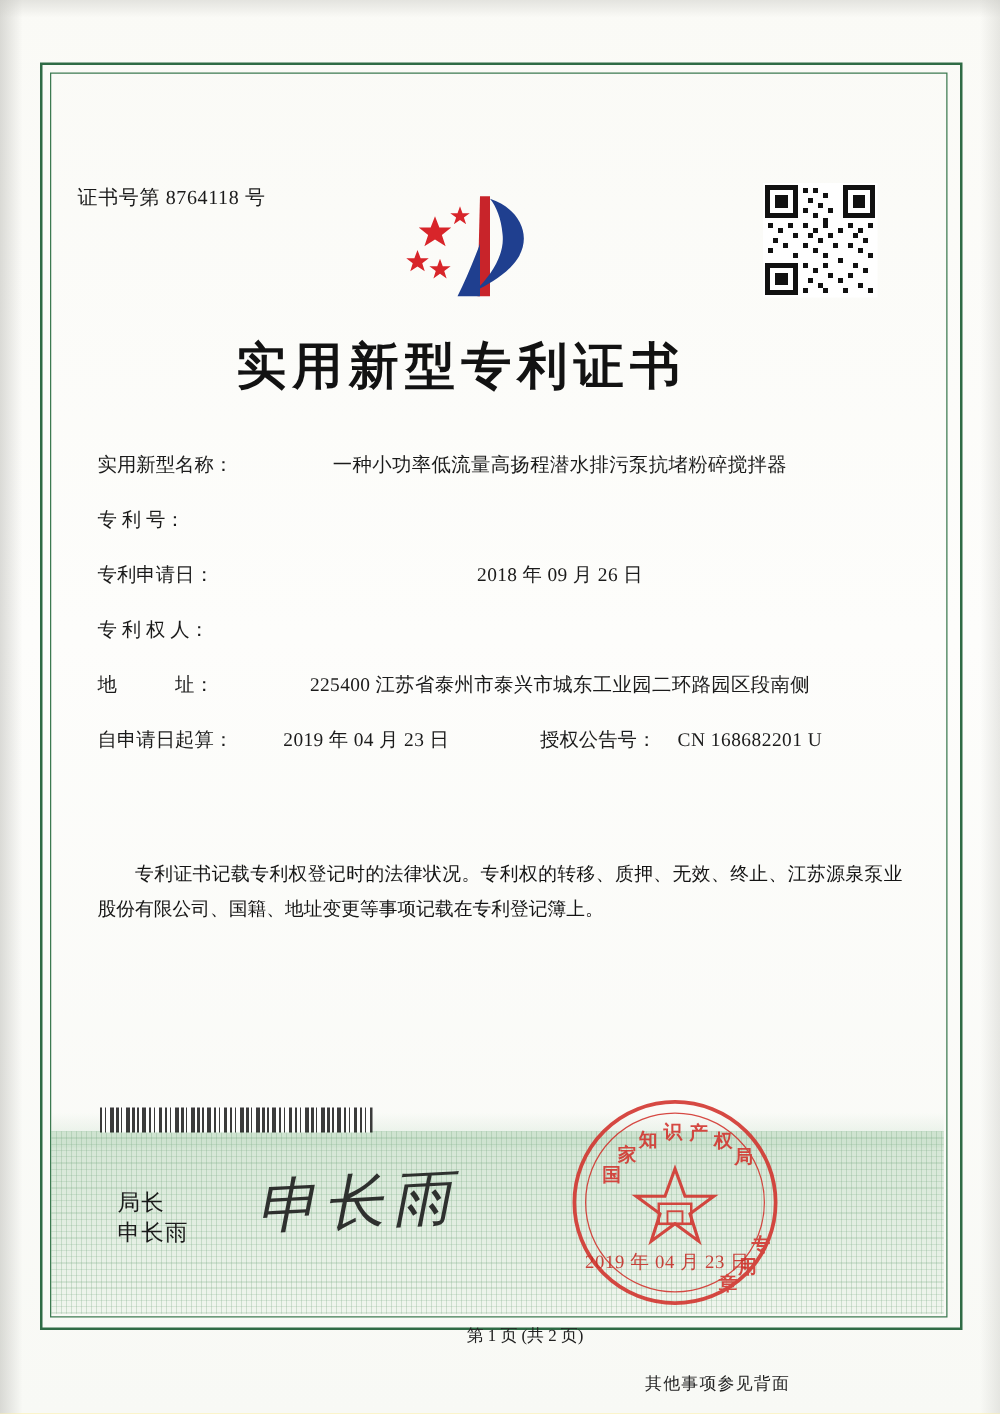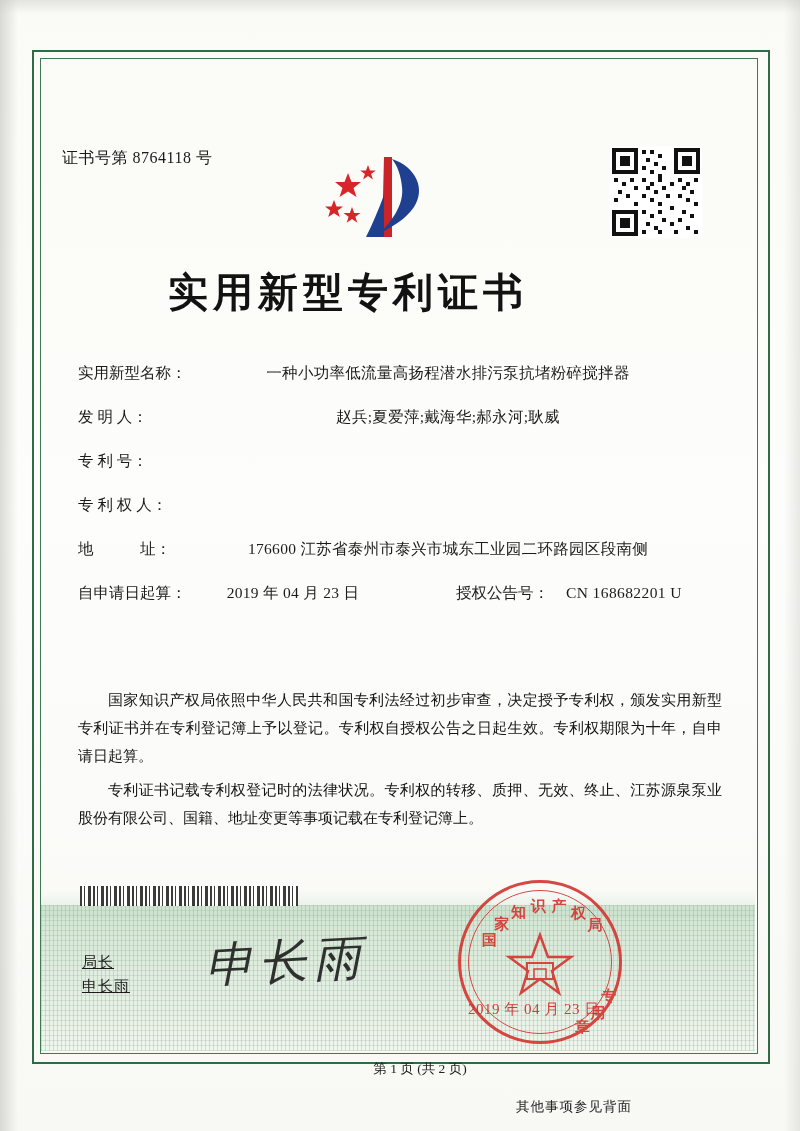--- a/index.html
+++ b/index.html
@@ -95,20 +95,21 @@
     position: absolute;
     left: 0;
     top: 265px;
     width: 696px;
     text-align: center;
     font-size: 40px;
     font-weight: bold;
     letter-spacing: 5px;
     font-family: "DejaVu Serif", "Liberation Serif", serif;
     color: #121212;
+    padding-left: 21px;
   }
 
   .fields {
     position: absolute;
     left: 78px;
     top: 362px;
     width: 640px;
     font-size: 15.5px;
     line-height: 22px;
   }
@@ -132,21 +133,21 @@
     font-family: "Liberation Serif", serif;
     letter-spacing: 0.6px;
   }
   .field-row.inline-two .field-value {
     flex: 0 0 auto;
     width: 230px;
   }
   .second-label {
     flex: 0 0 110px;
     white-space: nowrap;
-    margin-left: 48px;
+    margin-left: 24px;
   }
   .second-value {
     flex: 1;
     letter-spacing: 0.4px;
   }
 
   .paragraphs {
     position: absolute;
     left: 78px;
     top: 686px;
@@ -173,26 +174,25 @@
         #ffffff 2px, #ffffff 4px,
         #1a1a1a 4px, #1a1a1a 5px,
         #ffffff 5px, #ffffff 8px,
         #1a1a1a 8px, #1a1a1a 11px,
         #ffffff 11px, #ffffff 13px);
     opacity: 0.85;
   }
 
   .sign-block {
     position: absolute;
-    left: 82px;
+    left: 94px;
     top: 950px;
-    font-size: 15px;
+    font-size: 18px;
     line-height: 24px;
     letter-spacing: 1px;
-    text-decoration: underline;
   }
   .signature {
     position: absolute;
     left: 205px;
     top: 930px;
     font-size: 48px;
     font-family: "DejaVu Serif", serif;
     font-style: italic;
     color: #1d1d1d;
     letter-spacing: 6px;
@@ -375,43 +375,42 @@
   </div>
 
   <div class="title">实用新型专利证书</div>
 
   <div class="fields">
     <div class="field-row">
       <div class="field-label">实用新型名称：</div>
       <div class="field-value">一种小功率低流量高扬程潜水排污泵抗堵粉碎搅拌器</div>
     </div>
     <div class="field-row">
-      <div class="field-label">发 明 人：</div>
-      <div class="field-value">赵兵;夏爱萍;戴海华;郝永河;耿威</div>
+      <div class="field-label">专 利 号：</div>
     </div>
     <div class="field-row">
-      <div class="field-label">专 利 号：</div>
+      <div class="field-label">专利申请日：</div>
+      <div class="field-value">2018 年 09 月 26 日</div>
     </div>
     <div class="field-row">
       <div class="field-label">专 利 权 人：</div>
     </div>
     <div class="field-row">
       <div class="field-label">地　　　址：</div>
-      <div class="field-value">176600  江苏省泰州市泰兴市城东工业园二环路园区段南侧</div>
+      <div class="field-value">225400  江苏省泰州市泰兴市城东工业园二环路园区段南侧</div>
     </div>
     <div class="field-row inline-two">
       <div class="field-label">自申请日起算：</div>
       <div class="field-value">2019 年 04 月 23 日</div>
       <div class="second-label">授权公告号：</div>
       <div class="second-value">CN 168682201 U</div>
     </div>
   </div>
 
   <div class="paragraphs">
-    <p>国家知识产权局依照中华人民共和国专利法经过初步审查，决定授予专利权，颁发实用新型专利证书并在专利登记簿上予以登记。专利权自授权公告之日起生效。专利权期限为十年，自申请日起算。</p>
     <p>专利证书记载专利权登记时的法律状况。专利权的转移、质押、无效、终止、江苏源泉泵业股份有限公司、国籍、地址变更等事项记载在专利登记簿上。</p>
   </div>
 
   <div class="barcode"></div>
 
   <div class="sign-block">
     <div>局长</div>
     <div>申长雨</div>
   </div>
   <div class="signature">申长雨</div>

